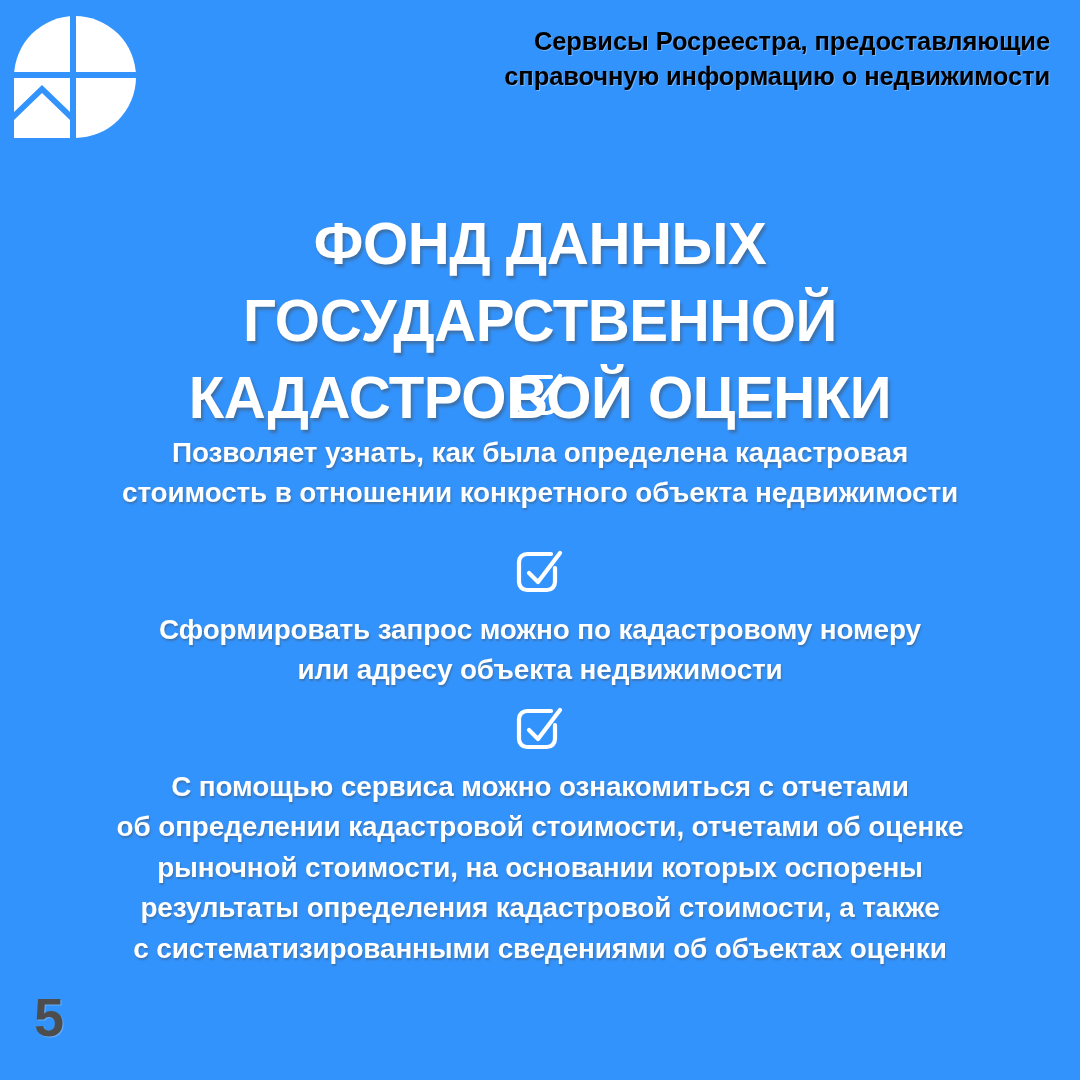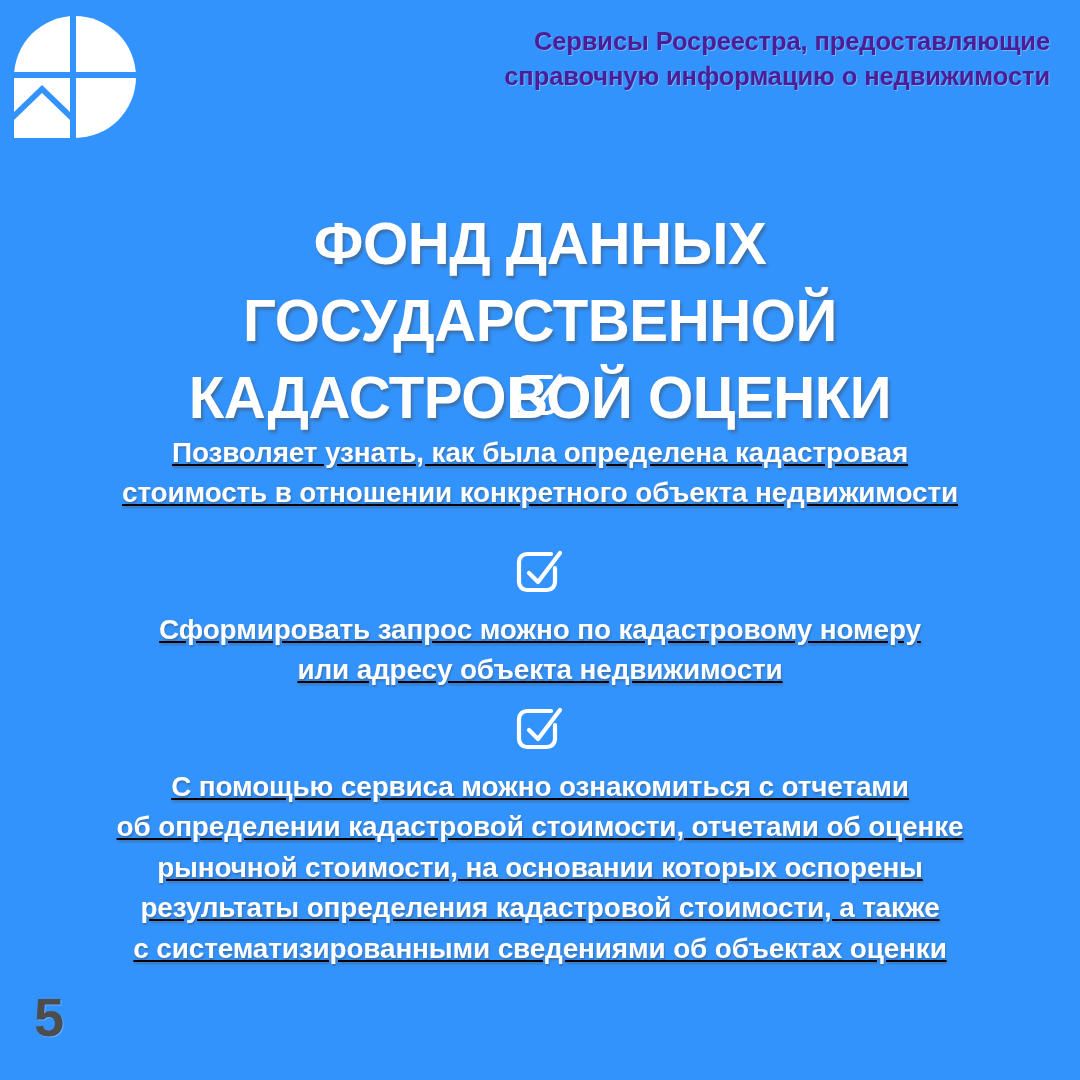--- a/index.html
+++ b/index.html
@@ -35,21 +35,21 @@
   }
   .header-title {
     position: absolute;
     right: 30px;
     top: 24px;
     width: 620px;
     text-align: right;
     font-size: 25.5px;
     font-weight: bold;
     line-height: 1.36;
-    color: #4c1d95;
+    color: #000000;
     letter-spacing: -0.1px;
     text-shadow: 1px 1px 0 rgba(255,255,255,0.30);
   }
 
   
   .main-title {
     position: absolute;
     top: 206px;
     left: 0;
     width: 1080px;
@@ -70,21 +70,20 @@
   .features {
     position: absolute;
     top: 372px;
     left: 0;
     width: 1080px;
   }
   .feature {
     width: 1080px;
     text-align: center;
     margin-bottom: 30px;
-    text-decoration: underline;
   }
   .feature:last-child { margin-bottom: 0; }
 
   .check-icon {
     display: block;
     margin: 0 auto 14px auto;
     width: 50px;
     height: 46px;
   }
 

